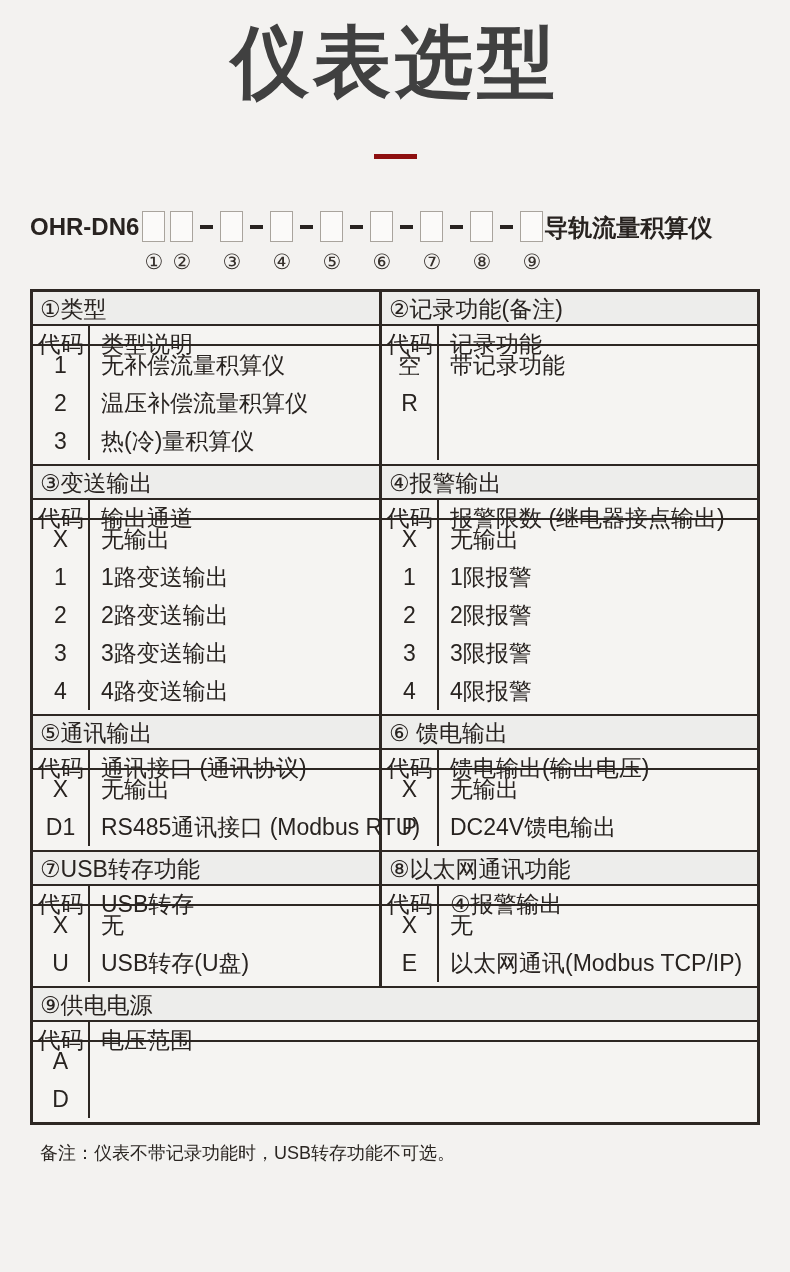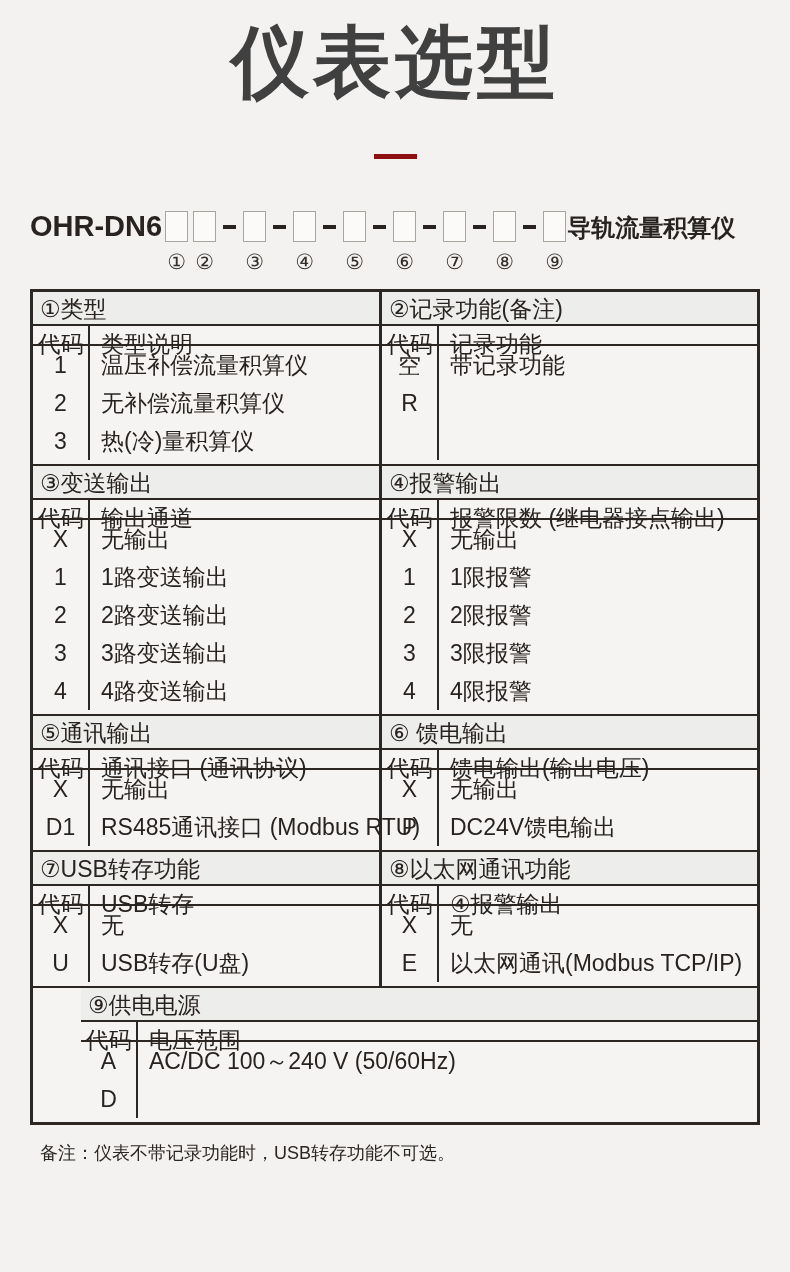--- a/index.html
+++ b/index.html
@@ -28,21 +28,21 @@
     color:#404040;
   }
   .title-accent-wrap{display:flex;justify-content:center;margin-top:46px;}
   .title-accent{width:43px;height:5px;background:var(--accent-red);}
   
   .model-line{
     margin:52px 0 0 30px;
     display:flex;align-items:flex-start;
   }
   .model-prefix{
-    font-size:29px;font-weight:700;line-height:31px;letter-spacing:0;
+    font-size:24px;font-weight:700;line-height:31px;letter-spacing:0;
     white-space:nowrap;
   }
   .model-boxes{display:flex;align-items:flex-start;margin-left:3px;}
   .box-wrap{display:inline-flex;flex-direction:column;align-items:center;}
   .box-wrap + .box-wrap{margin-left:5px;}
   .box{
     width:23px;height:31px;
     background:#fbfaf9;
     border:1px solid var(--box-border);
   }
@@ -63,21 +63,21 @@
   .model-table{
     margin:14px 18px 0 30px;
     width:730px;
     border:3px solid var(--border);
     background:var(--table-background);
   }
   .band{display:flex;align-items:stretch;}
   .band + .band{border-top:2px solid var(--border);}
   .half-left{width:349px;flex:0 0 349px;border-right:3px solid var(--border);}
   .half-right{flex:1;min-width:0;}
-  .half-full{flex:1;min-width:0;padding-left:48px;}
+  .half-full{flex:1;min-width:0;}
   .section{display:flex;flex-direction:column;height:100%;}
   .sec-title{
     height:34px;line-height:34px;
     padding-left:7px;
     font-size:23px;font-weight:500;
     background:var(--section-header-background);
     border-bottom:2px solid var(--border);
     white-space:nowrap;
   }
   .sec-head{display:flex;height:20px;border-bottom:2px solid var(--border);}
@@ -166,22 +166,22 @@
           <div class="hcell code">代码</div>
           <div class="hcell desc">类型说明</div>
         </div>
         <div class="sec-body">
           <div class="code-column">
               <div class="cell code">1</div>
               <div class="cell code">2</div>
               <div class="cell code">3</div>
             </div>
           <div class="desc-column">
+              <div class="cell desc">无补偿流量积算仪</div>
               <div class="cell desc">温压补偿流量积算仪</div>
-              <div class="cell desc">无补偿流量积算仪</div>
               <div class="cell desc">热(冷)量积算仪</div>
             </div>
         </div>
       </div>
     </div>
     <div class="half-right">
       <div class="section">
         <div class="sec-title">②记录功能(备注)</div>
         <div class="sec-head">
           <div class="hcell code">代码</div>
@@ -342,21 +342,20 @@
         <div class="sec-head">
           <div class="hcell code">代码</div>
           <div class="hcell desc">电压范围</div>
         </div>
         <div class="sec-body">
           <div class="code-column">
               <div class="cell code">A</div>
               <div class="cell code">D</div>
             </div>
           <div class="desc-column">
-              <div class="cell desc">AC/DC 100～240 V (50/60Hz)</div>
             </div>
         </div>
       </div>
     </div>
   </div>
 
 </div>
 
 <div class="note">备注：仪表不带记录功能时，USB转存功能不可选。</div>
 

